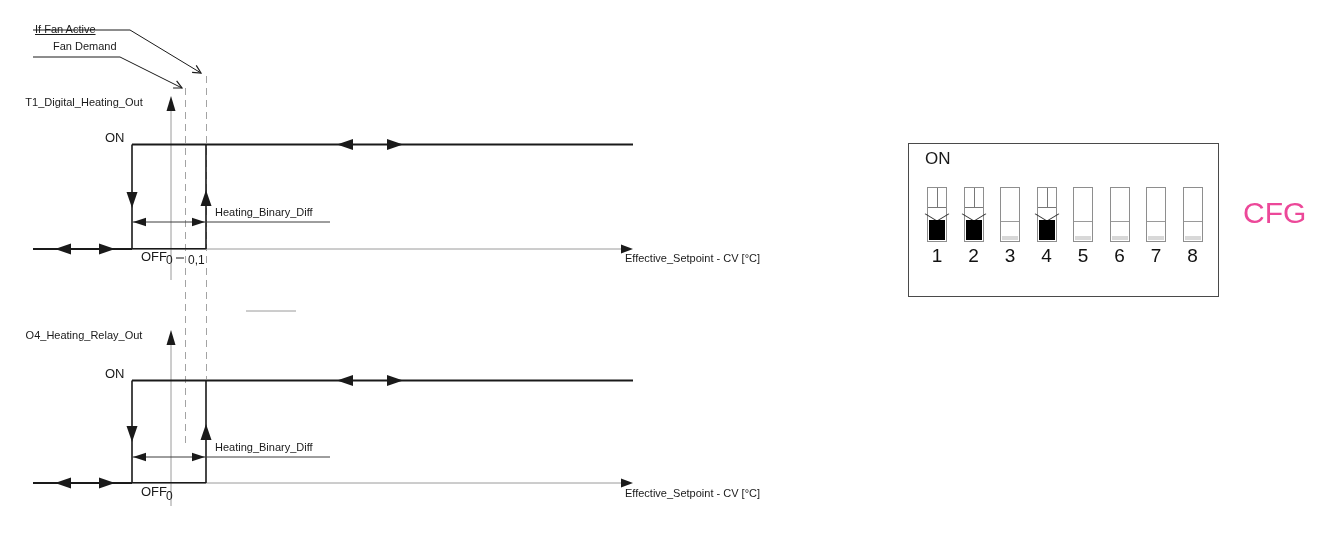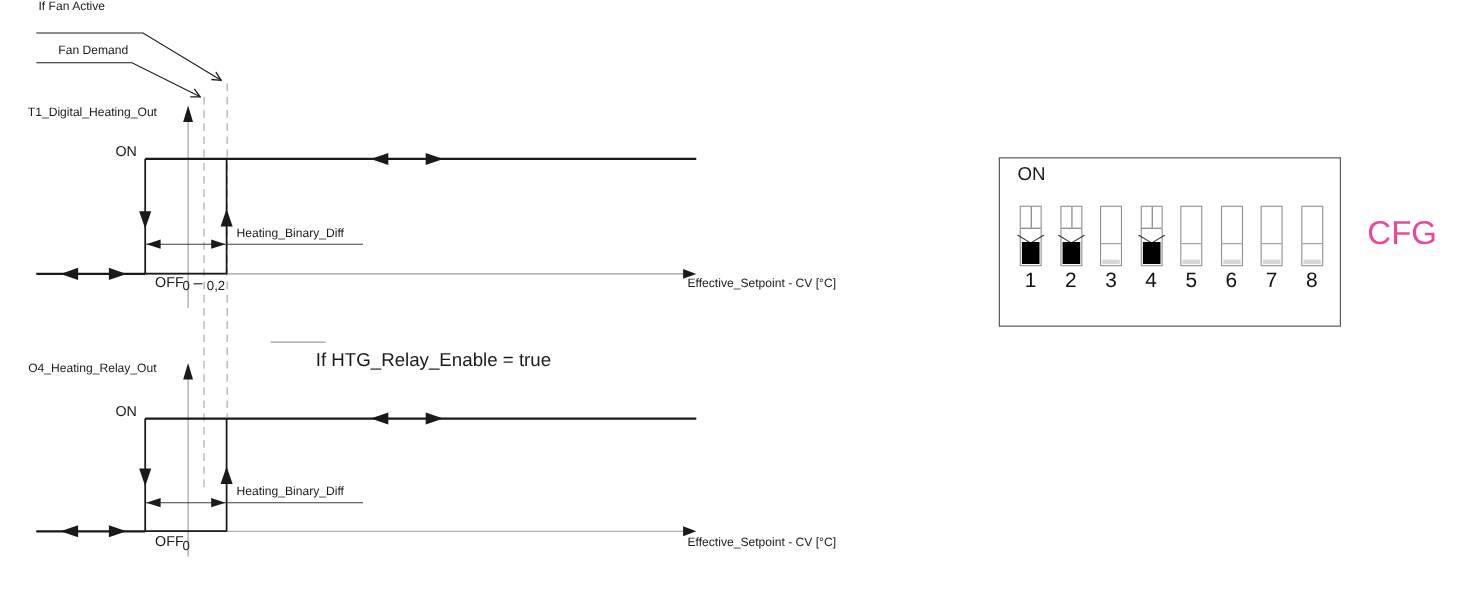--- a/index.html
+++ b/index.html
@@ -102,32 +102,31 @@
       <polygon class="fillb" points="403,380.5 387,375 387,386"></polygon>
       <path class="blk" stroke-width="1.6" d="M132,380.5 V483 M206,380.5 V483 M132,482.8 H206"></path>
       <polygon class="fillb" points="132,442 126.5,426 137.5,426"></polygon>
       <polygon class="fillb" points="206,424 200.5,440 211.5,440"></polygon>
       <line class="meas" x1="132" y1="457" x2="330" y2="457"></line>
       <polygon class="fillb" points="133,457 146,452.8 146,461.2"></polygon>
       <polygon class="fillb" points="205,457 192,452.8 192,461.2"></polygon>
     </g>
   </svg>
 
-  <div class="lbl" style="left:35px;top:0;">If Fan Active</div>
+  <div class="lbl" style="left:35px;top:23px;text-decoration:underline;">If Fan Active</div>
   <div class="lbl" style="left:35px;top:40px;padding-left:18px;">Fan Demand</div>
 
   <div class="lbl right" style="left:6px;top:96px;width:156px;">T1_Digital_Heating_Out</div>
   <div class="lbl onoff" style="left:105px;top:131px;">ON</div>
   <div class="lbl onoff" style="left:141px;top:250px;">OFF</div>
   <div class="lbl tick" style="left:166px;top:254px;">0</div>
-  <div class="lbl tick" style="left:188px;top:254px;">0,2</div>
+  <div class="lbl tick" style="left:188px;top:254px;">0,1</div>
   <div class="lbl" style="left:215px;top:206px;">Heating_Binary_Diff</div>
   <div class="lbl" style="left:625px;top:252px;">Effective_Setpoint - CV [°C]</div>
 
-  <div class="lbl big" style="left:287px;top:318px;">If HTG_Relay_Enable = true</div>
 
   <div class="lbl right" style="left:6px;top:329px;width:156px;">O4_Heating_Relay_Out</div>
   <div class="lbl onoff" style="left:105px;top:367px;">ON</div>
   <div class="lbl onoff" style="left:141px;top:485px;">OFF</div>
   <div class="lbl tick" style="left:166px;top:490px;">0</div>
   <div class="lbl" style="left:215px;top:441px;">Heating_Binary_Diff</div>
   <div class="lbl" style="left:625px;top:487px;">Effective_Setpoint - CV [°C]</div>
 
   <div class="dip-box">
     <div class="dip-on">ON</div>

